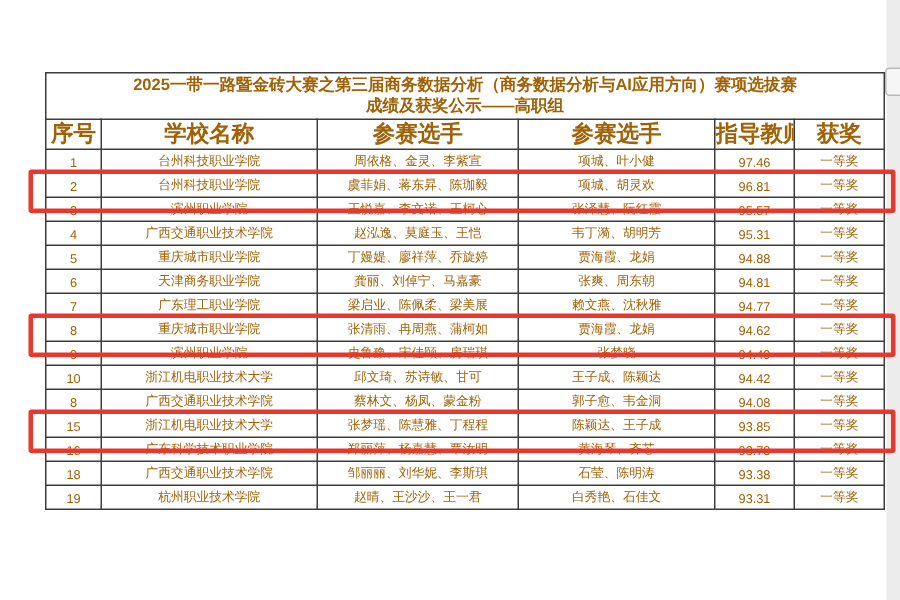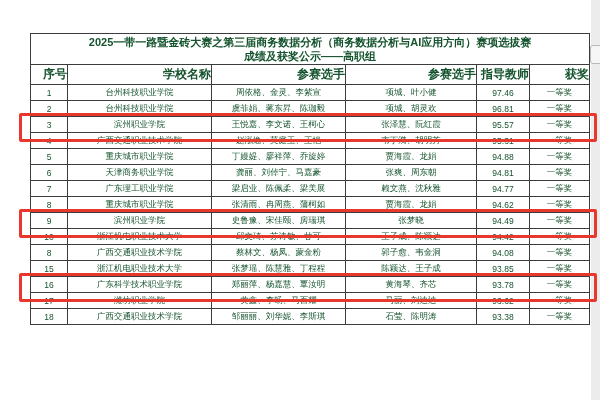--- a/index.html
+++ b/index.html
@@ -2,26 +2,26 @@
 <html><head>
 <meta charset="utf-8">
 <style>
   html,body{margin:0;padding:0;}
   body{width:600px;height:400px;overflow:hidden;background:#fff;
        font-family:"Liberation Sans","DejaVu Sans",sans-serif;}
   .page{position:relative;width:600px;height:400px;background:#ffffff;}
   .right-strip{position:absolute;top:0;right:0;width:9px;height:400px;background:#ececec;}
   .side-btn{position:absolute;left:590px;top:45px;width:15px;height:17px;
             background:#f6f6f6;border:1px solid #b9b9b9;border-radius:3px;}
-  table.doc{position:absolute;left:30px;top:33px;width:559px;border-collapse:collapse;
-            table-layout:fixed;color:#14532d;border:1.5px solid #222;}
+  table.doc{position:absolute;left:30px;top:48px;width:559px;border-collapse:collapse;
+            table-layout:fixed;color:#a16207;border:1.5px solid #222;}
   table.doc td,table.doc th{border:1px solid #3c3c3c;padding:0;text-align:center;
             vertical-align:middle;overflow:hidden;white-space:nowrap;}
   td.title-cell{height:30px;font-weight:bold;font-size:11px;line-height:14px;white-space:normal;}
-  tr.head-row th{height:19px;font-size:12px;font-weight:bold;text-align:right;}
+  tr.head-row th{height:19px;font-size:15px;font-weight:bold;}
   tr.data-row td{height:15px;font-size:8.5px;}
   .col-no{width:37px;}.col-school{width:144px;}.col-contestants{width:134px;}
   .col-teachers{width:131px;}.col-score{width:53px;}.col-award{width:60px;}
   .hl-box{position:absolute;left:19px;width:578px;box-sizing:border-box;
           border:3px solid #e8382d;border-radius:2px;pointer-events:none;}
 </style>
 </head>
 <body>
 
 <div class="page" id="page">
@@ -153,33 +153,33 @@
     </tr>
         <tr class="data-row">
       <td>16</td>
       <td>广东科学技术职业学院</td>
       <td>郑丽萍、杨嘉慧、覃汝明</td>
       <td>黄海琴、齐芯</td>
       <td>93.78</td>
       <td>一等奖</td>
     </tr>
         <tr class="data-row">
-      <td>17</td>
-      <td>潍坊职业学院</td>
-      <td>黄鑫、李旸、马百耀</td>
-      <td>马丽、刘迪迪</td>
-      <td>93.62</td>
-      <td>一等奖</td>
-    </tr>
-        <tr class="data-row">
       <td>18</td>
       <td>广西交通职业技术学院</td>
       <td>邹丽丽、刘华妮、李斯琪</td>
       <td>石莹、陈明涛</td>
       <td>93.38</td>
+      <td>一等奖</td>
+    </tr>
+        <tr class="data-row">
+      <td>19</td>
+      <td>杭州职业技术学院</td>
+      <td>赵晴、王沙沙、王一君</td>
+      <td>白秀艳、石佳文</td>
+      <td>93.31</td>
       <td>一等奖</td>
     </tr>
       </tbody>
   </table>
 
 <div class="hl-box" style="border-color: rgb(232, 56, 45); top: 113px; height: 29px;"></div>
     <div class="hl-box" style="border-color: rgb(232, 56, 45); top: 209px; height: 29px;"></div>
     <div class="hl-box" style="border-color: rgb(232, 56, 45); top: 273px; height: 29px;"></div>
   </div>
 

